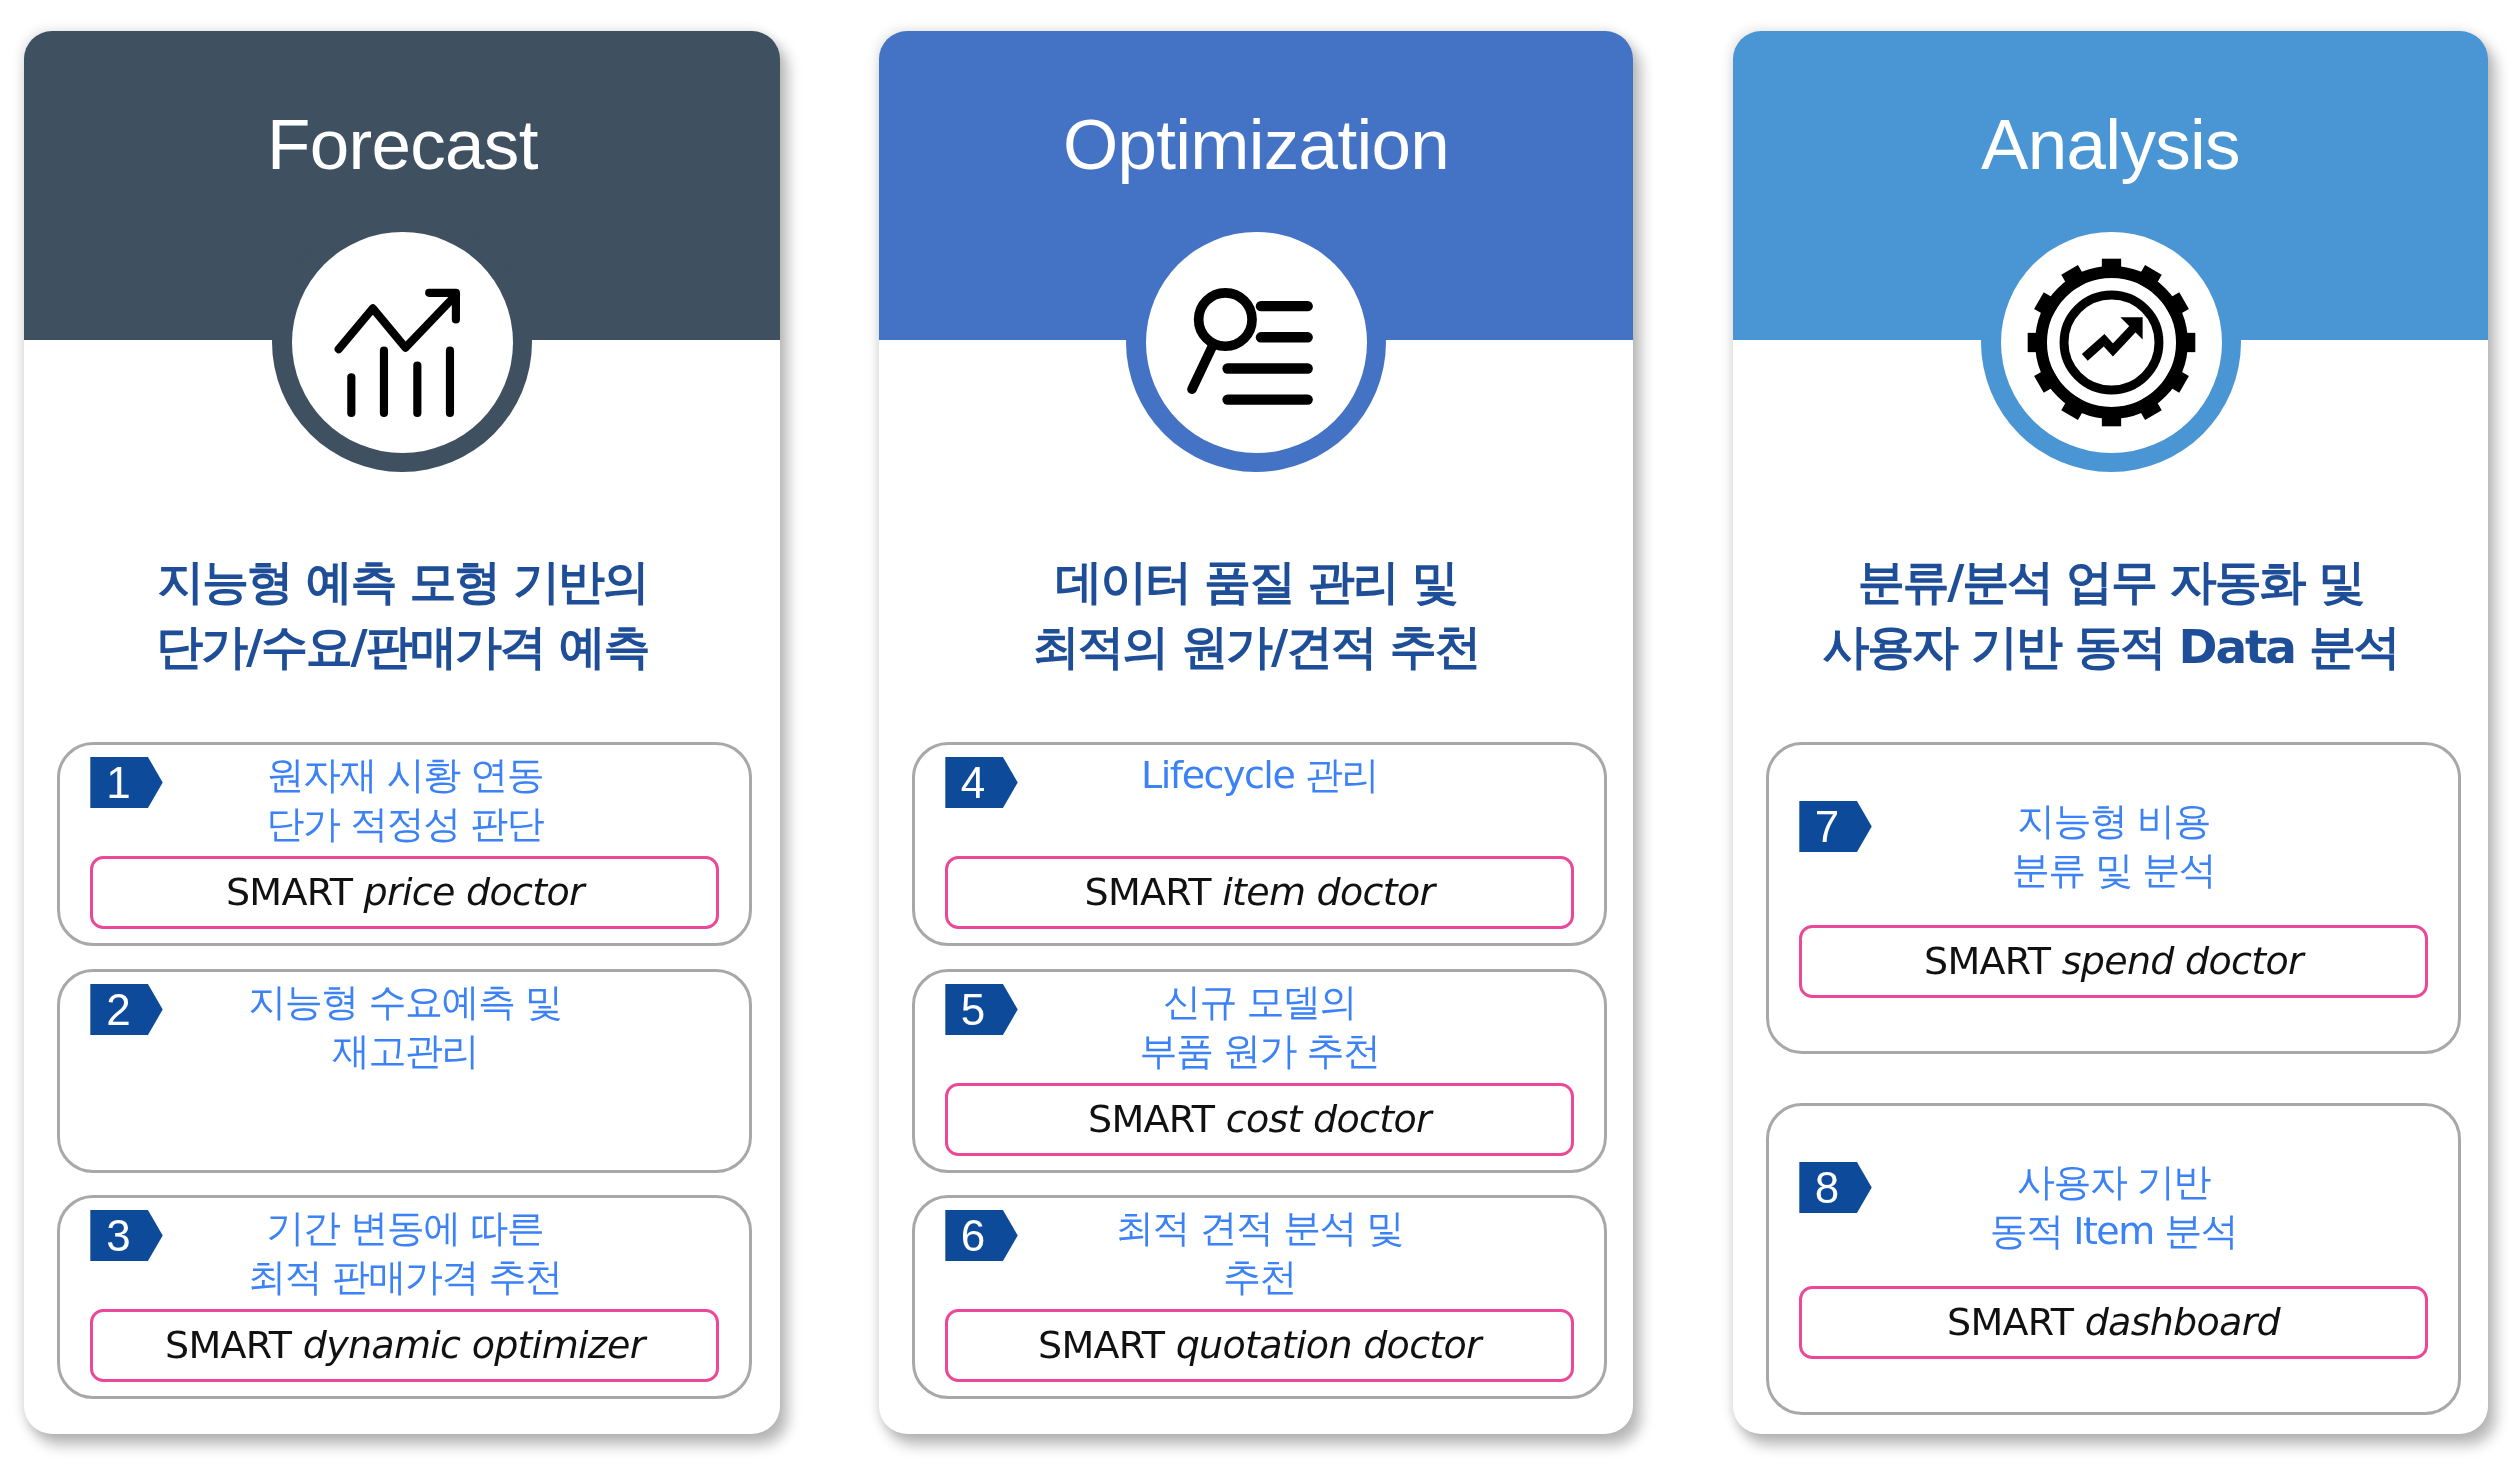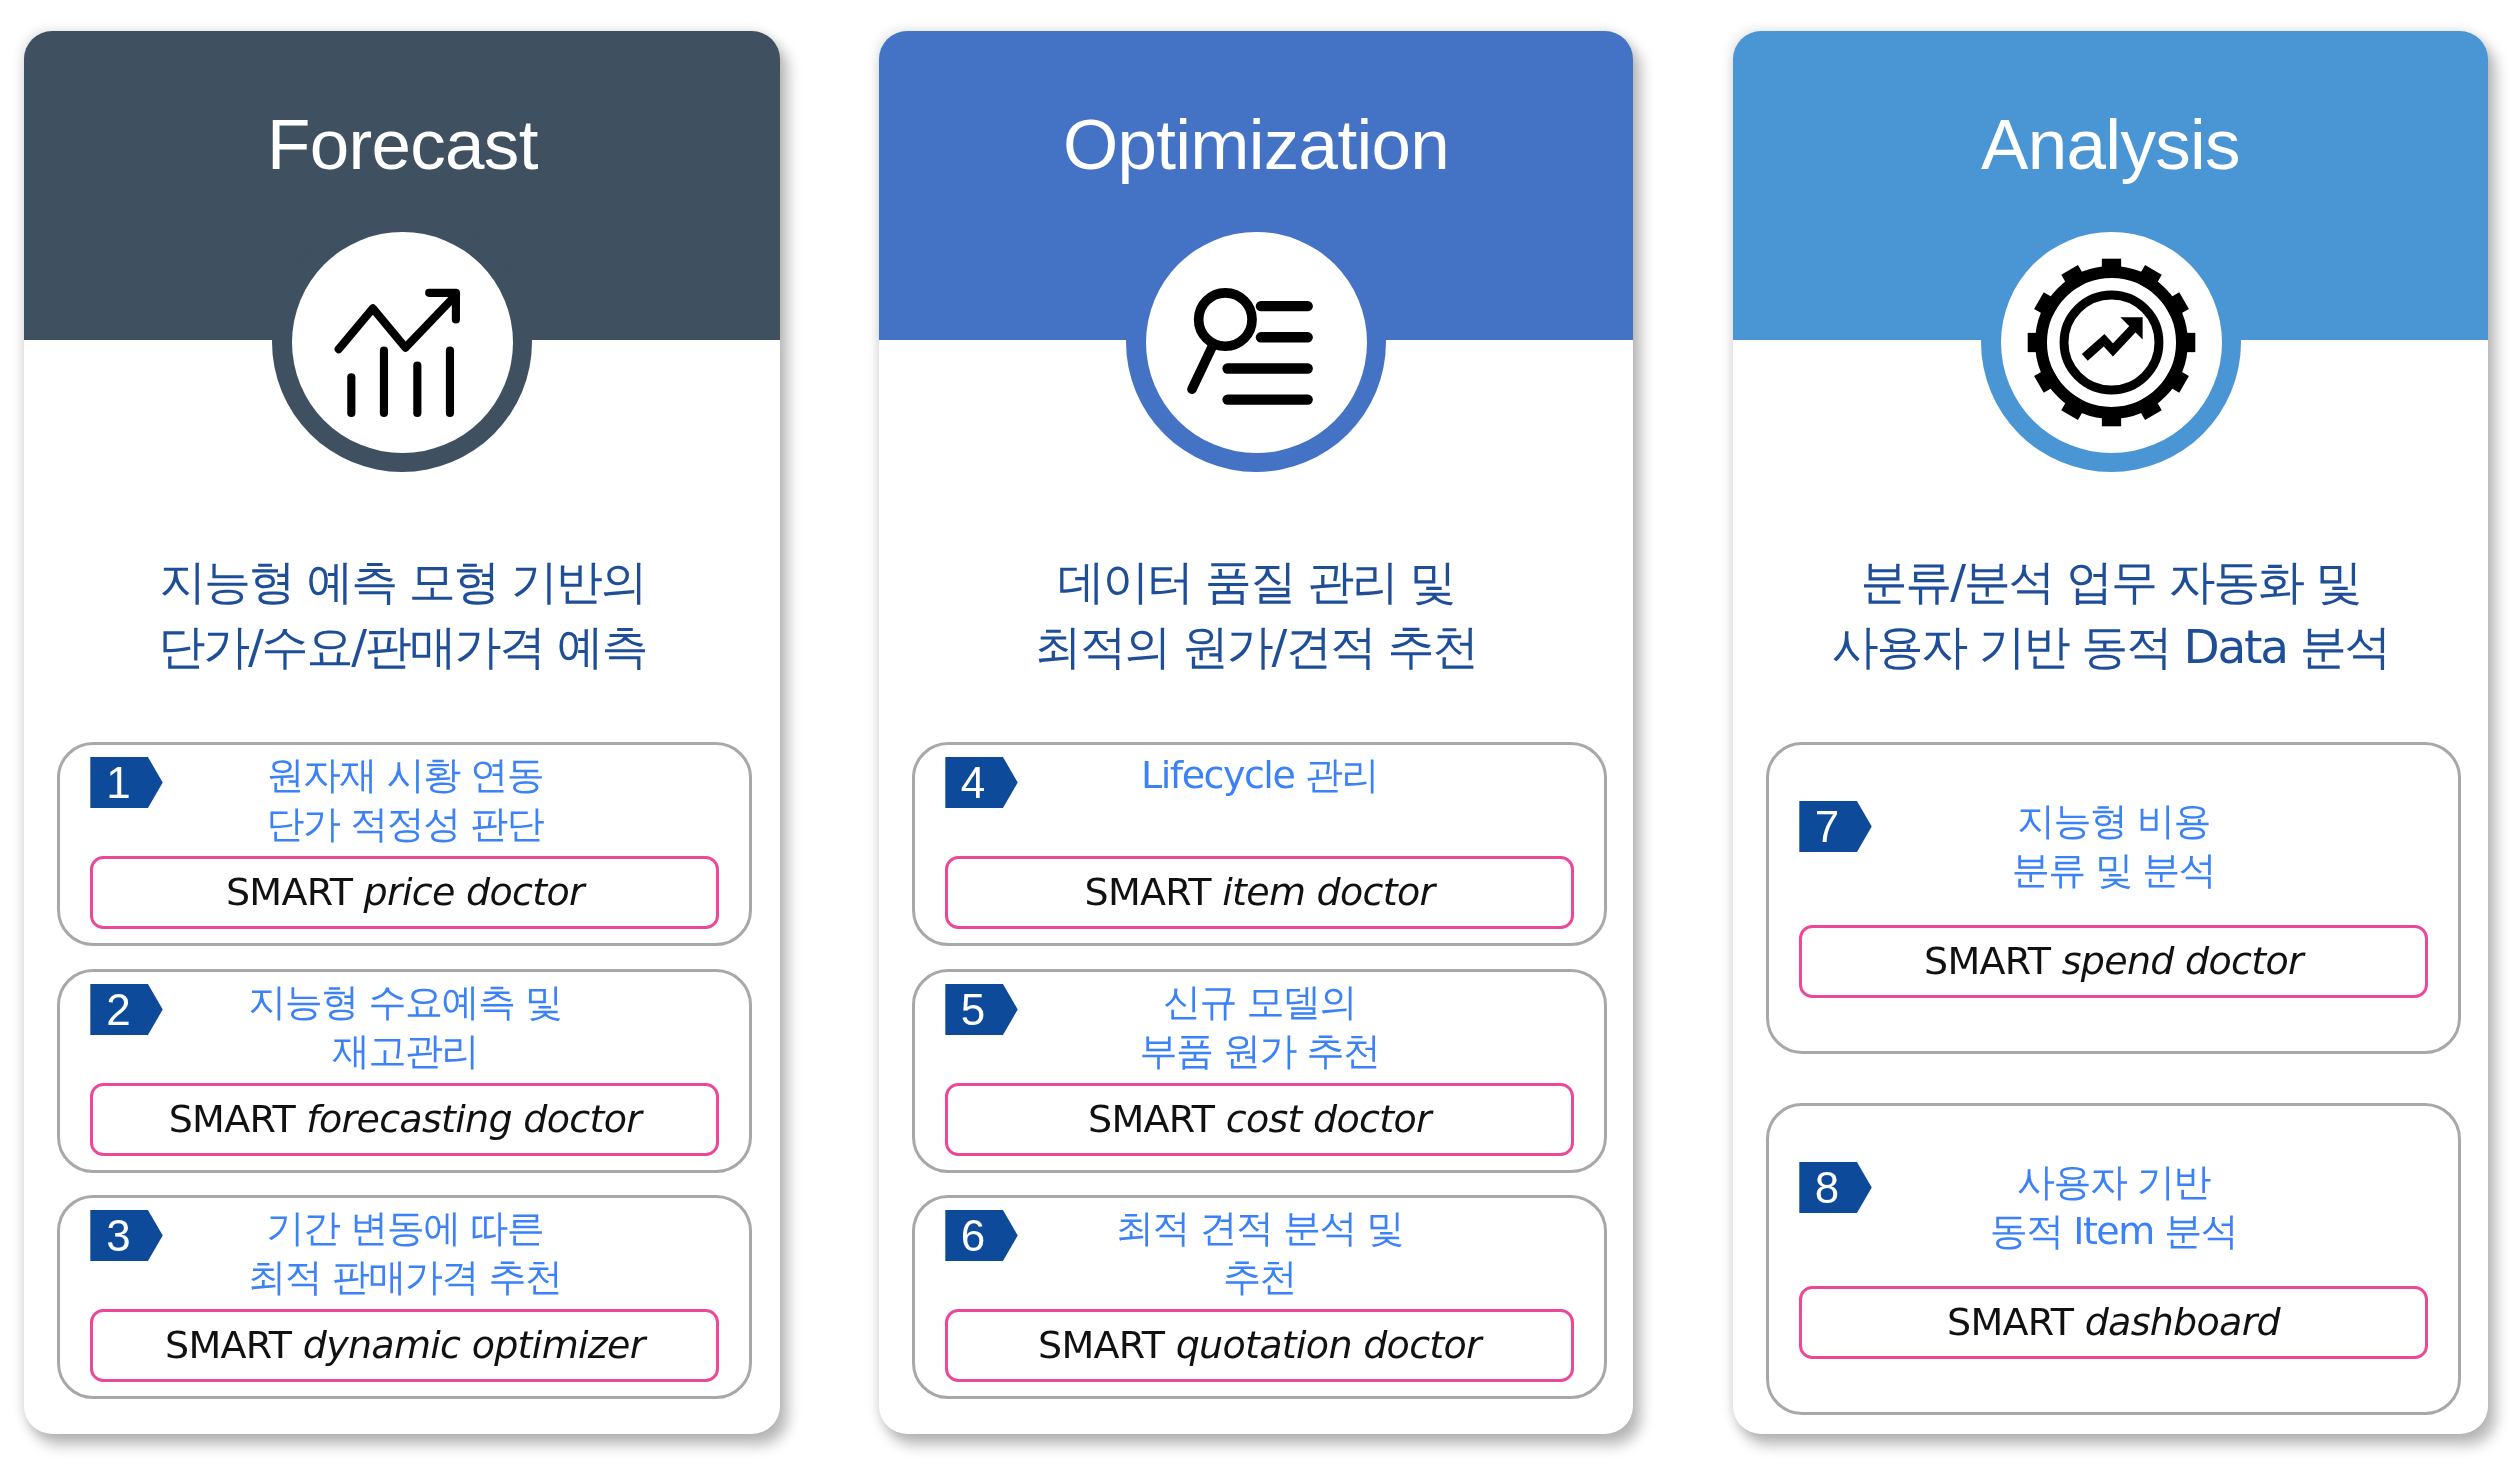--- a/index.html
+++ b/index.html
@@ -25,21 +25,21 @@
     position:absolute; width:260px; height:260px; border-radius:50%;
     left:50%; margin-left:-130px; top:181px;
   }
   .icon-disc {
     position:absolute; width:221px; height:221px; border-radius:50%; background:#ffffff;
     left:20px; top:20px;
   }
   .icon-disc svg { position:absolute; left:0; top:0; width:221px; height:221px; }
   .headline {
     position:absolute; left:0; width:100%; top:518px; text-align:center;
-    color:#1f4e99; font-family:"DejaVu Sans",sans-serif; font-weight:normal;
+    color:#1f4e99; font-family:"DejaVu Sans",sans-serif; font-weight:bold;
     font-size:47px; line-height:65px; letter-spacing:-2.2px;
   }
   .item {
     position:absolute; left:33px; width:689px; height:198px;
     border:3px solid #a8a8a8; border-radius:36px; background:#ffffff;
   }
   .item.tall { height:306px; }
   .badge {
     position:absolute; left:30px; top:12px; width:73px; height:51px;
   }
@@ -108,24 +108,20 @@
   <div class="item" style="top:938px;">
     <div class="badge">
       <svg width="73" height="51" viewBox="0 0 98 69">
           <polygon points="0,0 78,0 98,34.5 78,69 0,69" fill="#0d4a9a"></polygon>
         </svg>
       <div class="badge-num">2</div>
     </div>
     <div class="item-desc">
       <div>지능형 수요예측 및</div>
       <div>재고관리</div>
-    </div>
-    <div class="product">
-      <span>SMART</span>
-      <span class="prod-name">forecasting doctor</span>
     </div>
   </div>
 
   <div class="item" style="top:1164px;">
     <div class="badge">
       <svg width="73" height="51" viewBox="0 0 98 69">
           <polygon points="0,0 78,0 98,34.5 78,69 0,69" fill="#0d4a9a"></polygon>
         </svg>
       <div class="badge-num">3</div>
     </div>

